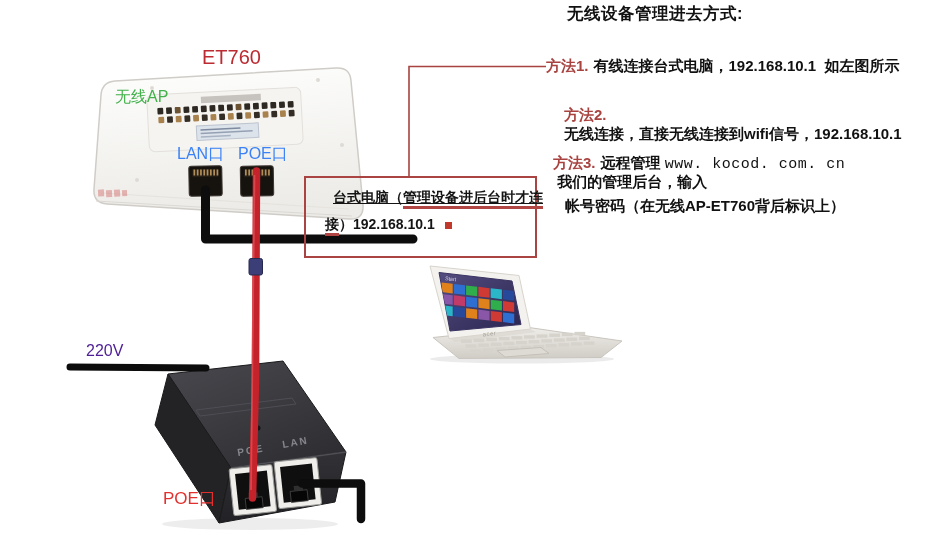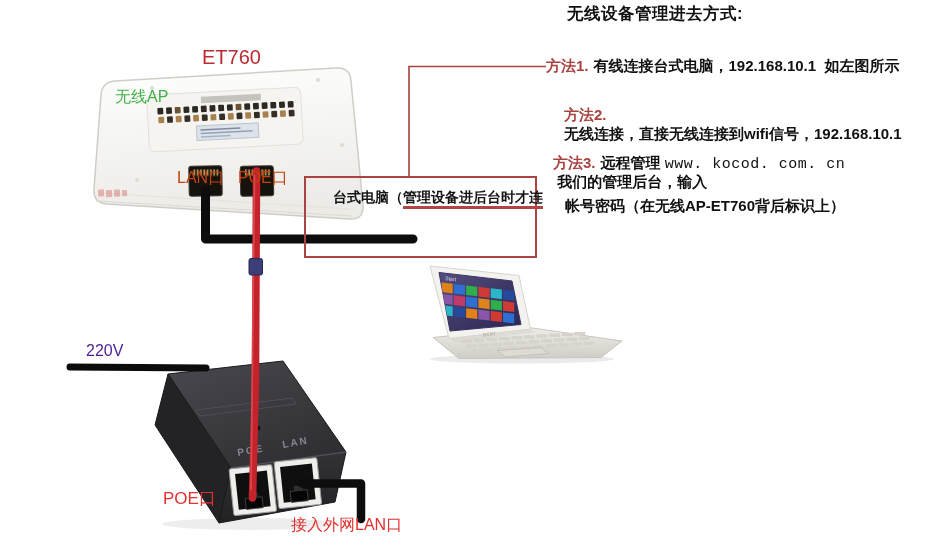--- a/index.html
+++ b/index.html
@@ -2,30 +2,30 @@
 <html><head>
 <meta charset="utf-8">
 <style>
   html,body{margin:0;padding:0;background:#ffffff;}
   .stage{
     position:relative;width:939px;height:549px;background:#ffffff;overflow:hidden;
     font-family:"Liberation Sans",sans-serif;
   }
   .abs{position:absolute;}
   .lbl{font-weight:400;white-space:pre;line-height:1.15;}
-  .red-bright{color:#c2410c;margin-top:24px;}
+  .red-bright{color:#3b82f6;}
   .red-neon{color:#e2302e;}
   .green{color:#42b14b;}
   .black{color:#4c1d95;}
   
   .callout{
     border:2px solid #a94442;background:transparent;
     font-weight:700;font-size:14px;color:#141414;
   }
-  .callout .row1{margin:11px 16px 0 27px;white-space:pre;}
+  .callout .row1{margin:11px 16px 0 27px;white-space:pre;text-decoration:underline;}
   .callout .row2{margin:9px 0 0 19px;white-space:pre;}
   .u-red{border-bottom:3px solid #b04543;padding-bottom:1px;}
   .mini-sq{display:inline-block;width:7px;height:7px;background:#c0392b;margin-left:10px;}
   
   .title{font-size:16.5px;font-weight:700;color:#111;letter-spacing:0.5px;}
   .method{font-size:15px;font-weight:700;color:#111;}
   .method .m-label{color:#a84340;margin-right:5px;}
   .m-text{white-space:pre;}
   .mono{font-family:"Liberation Mono",monospace;font-weight:400;font-size:15px;letter-spacing:0.5px;}
 </style>
@@ -252,25 +252,25 @@
     <rect x="249" y="258.5" width="13.5" height="16.5" rx="2" fill="#3c3e78" stroke="#26284f"></rect>
   </svg>
 
   <div class="abs lbl" style="left:202px;top:46px;font-size:20px;color:#bb2b31;">ET760</div>
   <div class="abs lbl green" style="left:115px;top:88px;font-size:16px;">无线AP</div>
   <div class="abs lbl red-bright" style="left:177px;top:145px;font-size:16px;">LAN口</div>
   <div class="abs lbl red-bright" style="left:238px;top:145px;font-size:16px;">POE口</div>
 
   <div class="abs callout" style="left:304px;top:176px;width:229px;height:78px;">
     <div class="row1"><span>台式电脑（</span><span class="u-red">管理设备进后台时才连</span></div>
+    <div class="row2"><span class="u-red">接</span><span>）192.168.10.1</span><span class="mini-sq"></span></div>
   </div>
 
   <div class="abs lbl black" style="left:86px;top:342px;font-size:16px;">220V</div>
   <div class="abs lbl red-neon" style="left:163px;top:489px;font-size:17px;">POE口</div>
-  <div class="abs lbl red-neon" style="left:291px;top:516px;font-size:16px;">接入外网LAN口</div>
 
   <div class="abs title" style="left:551px;top:3px;margin-left:16px;">无线设备管理进去方式:</div>
 
   <div class="abs method" style="left:546px;top:57px;">
     <span class="m-label">方法1.</span><span class="m-text">有线连接台式电脑，192.168.10.1  如左图所示</span>
   </div>
 
   <div class="abs method" style="left:564px;top:106px;">
     <span class="m-label">方法2.</span><span class="m-text">无线连接，直接无线连接到wifi信号，192.168.10.1</span>
   </div>

